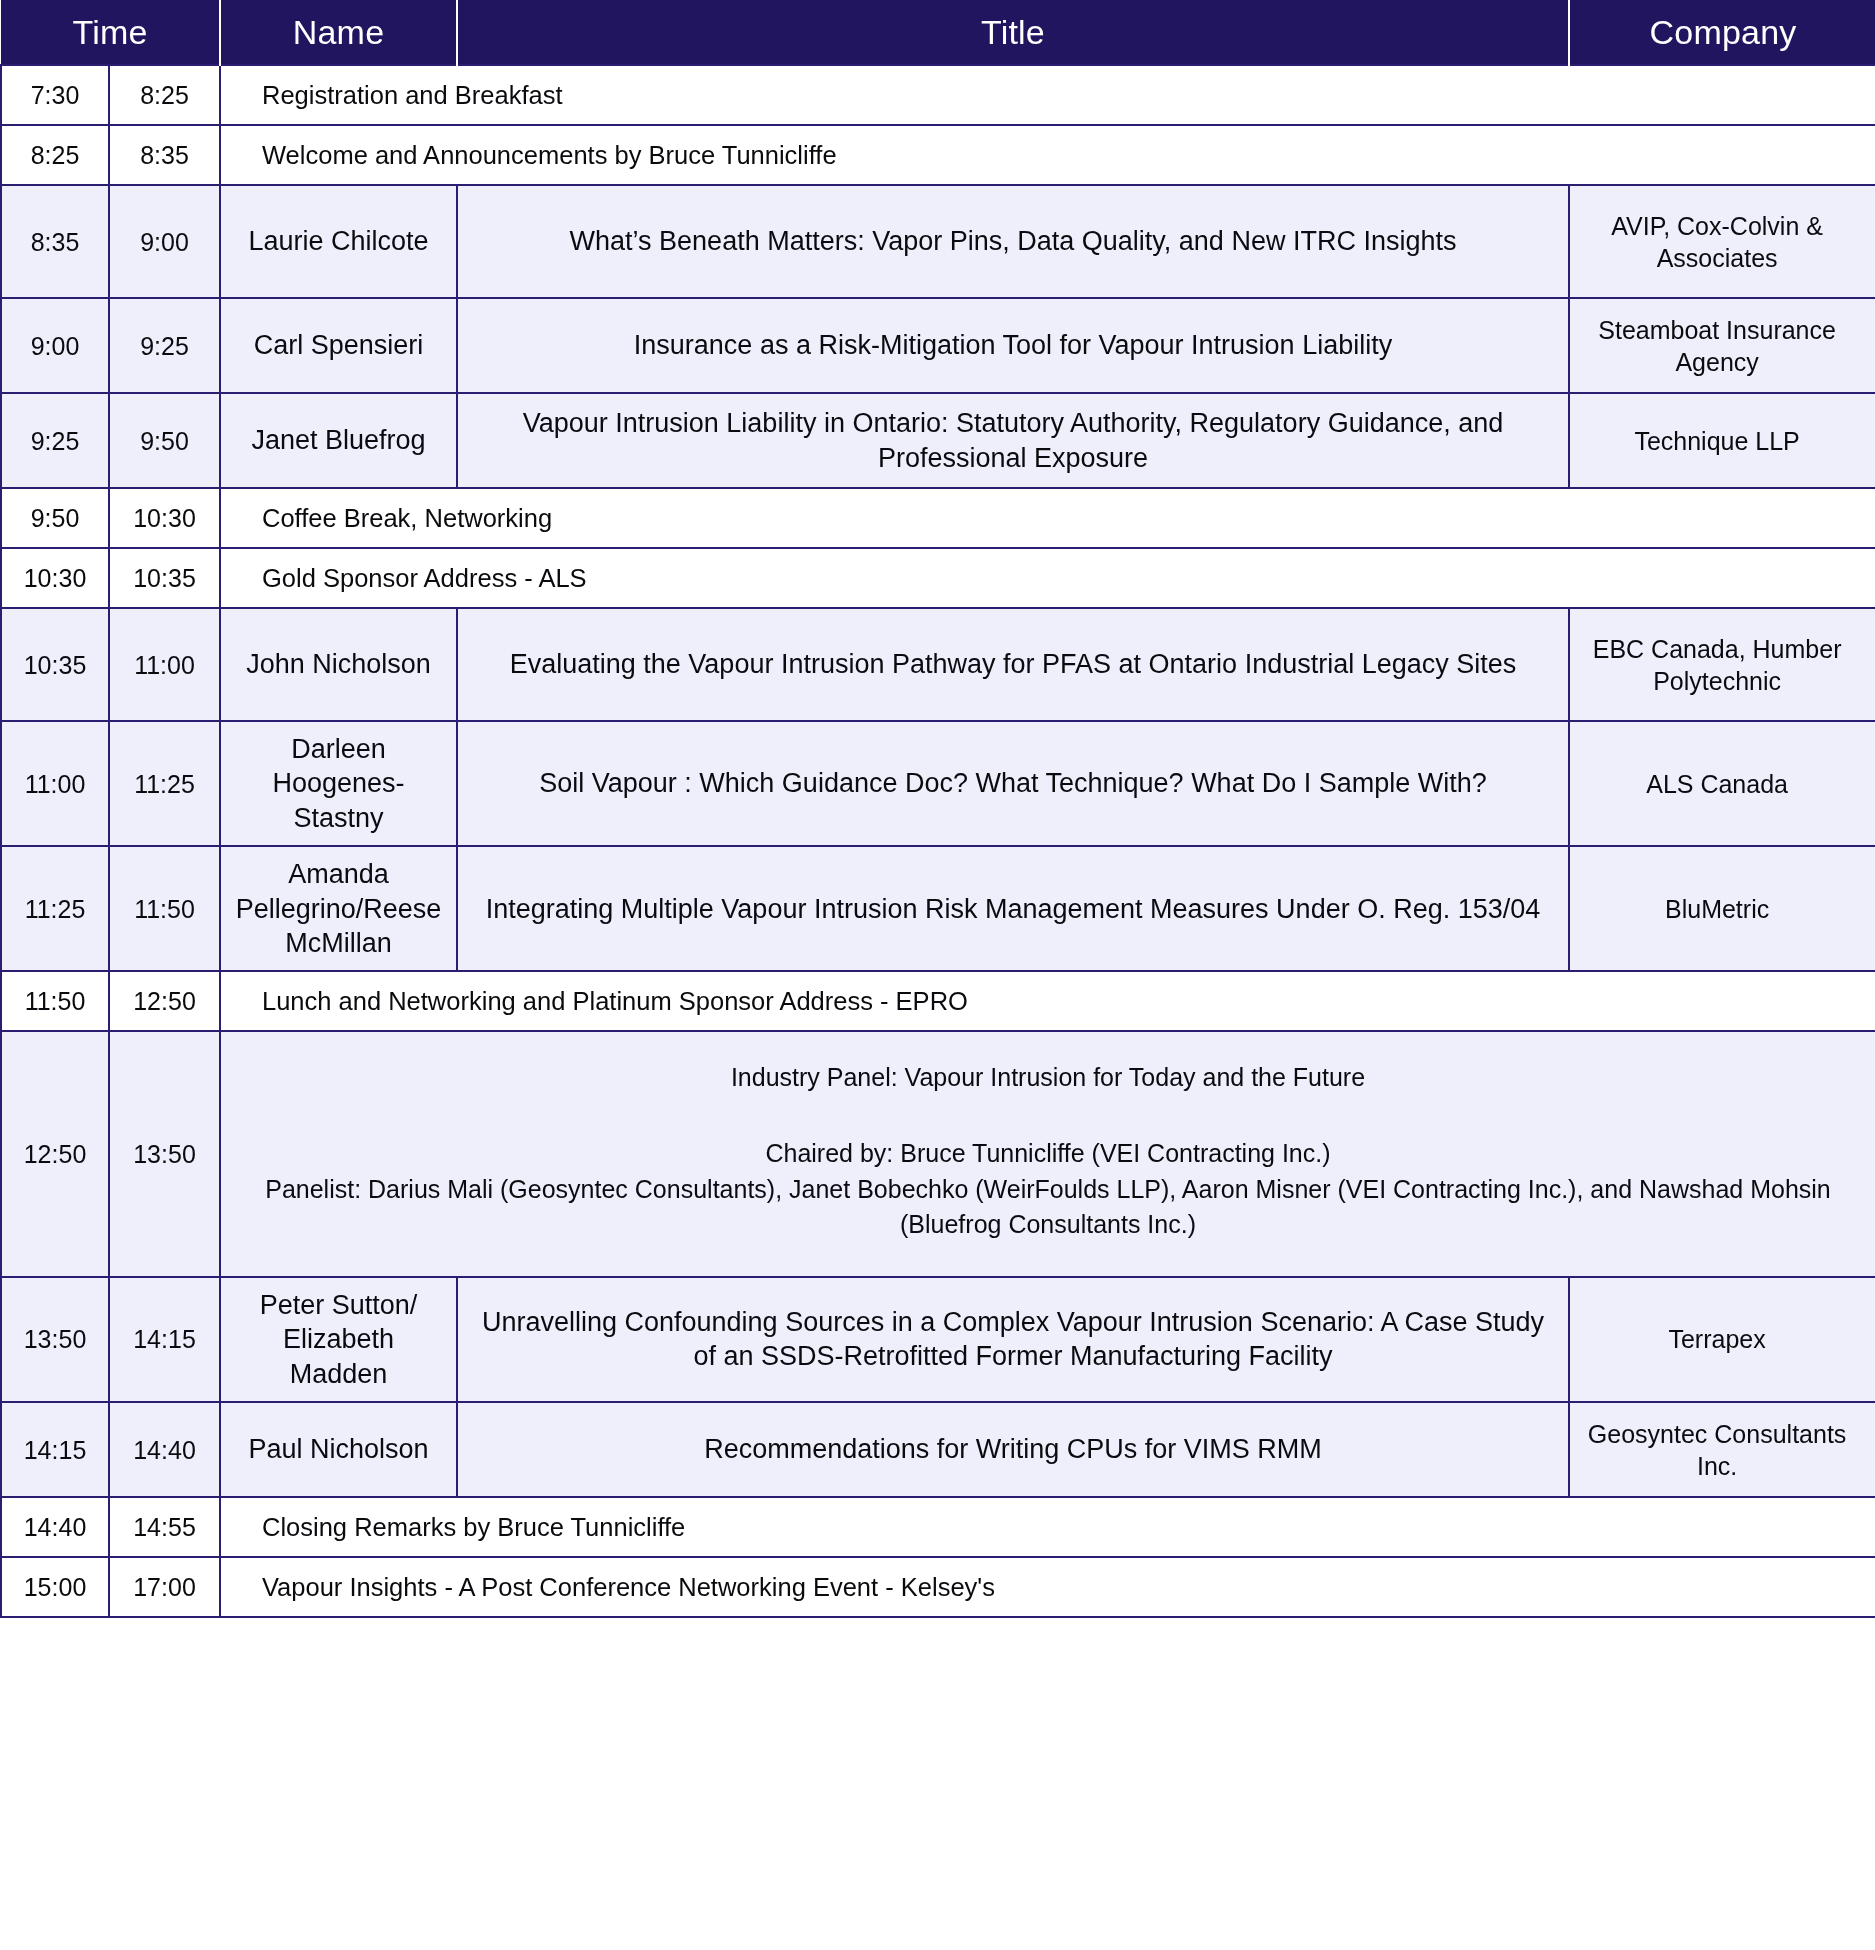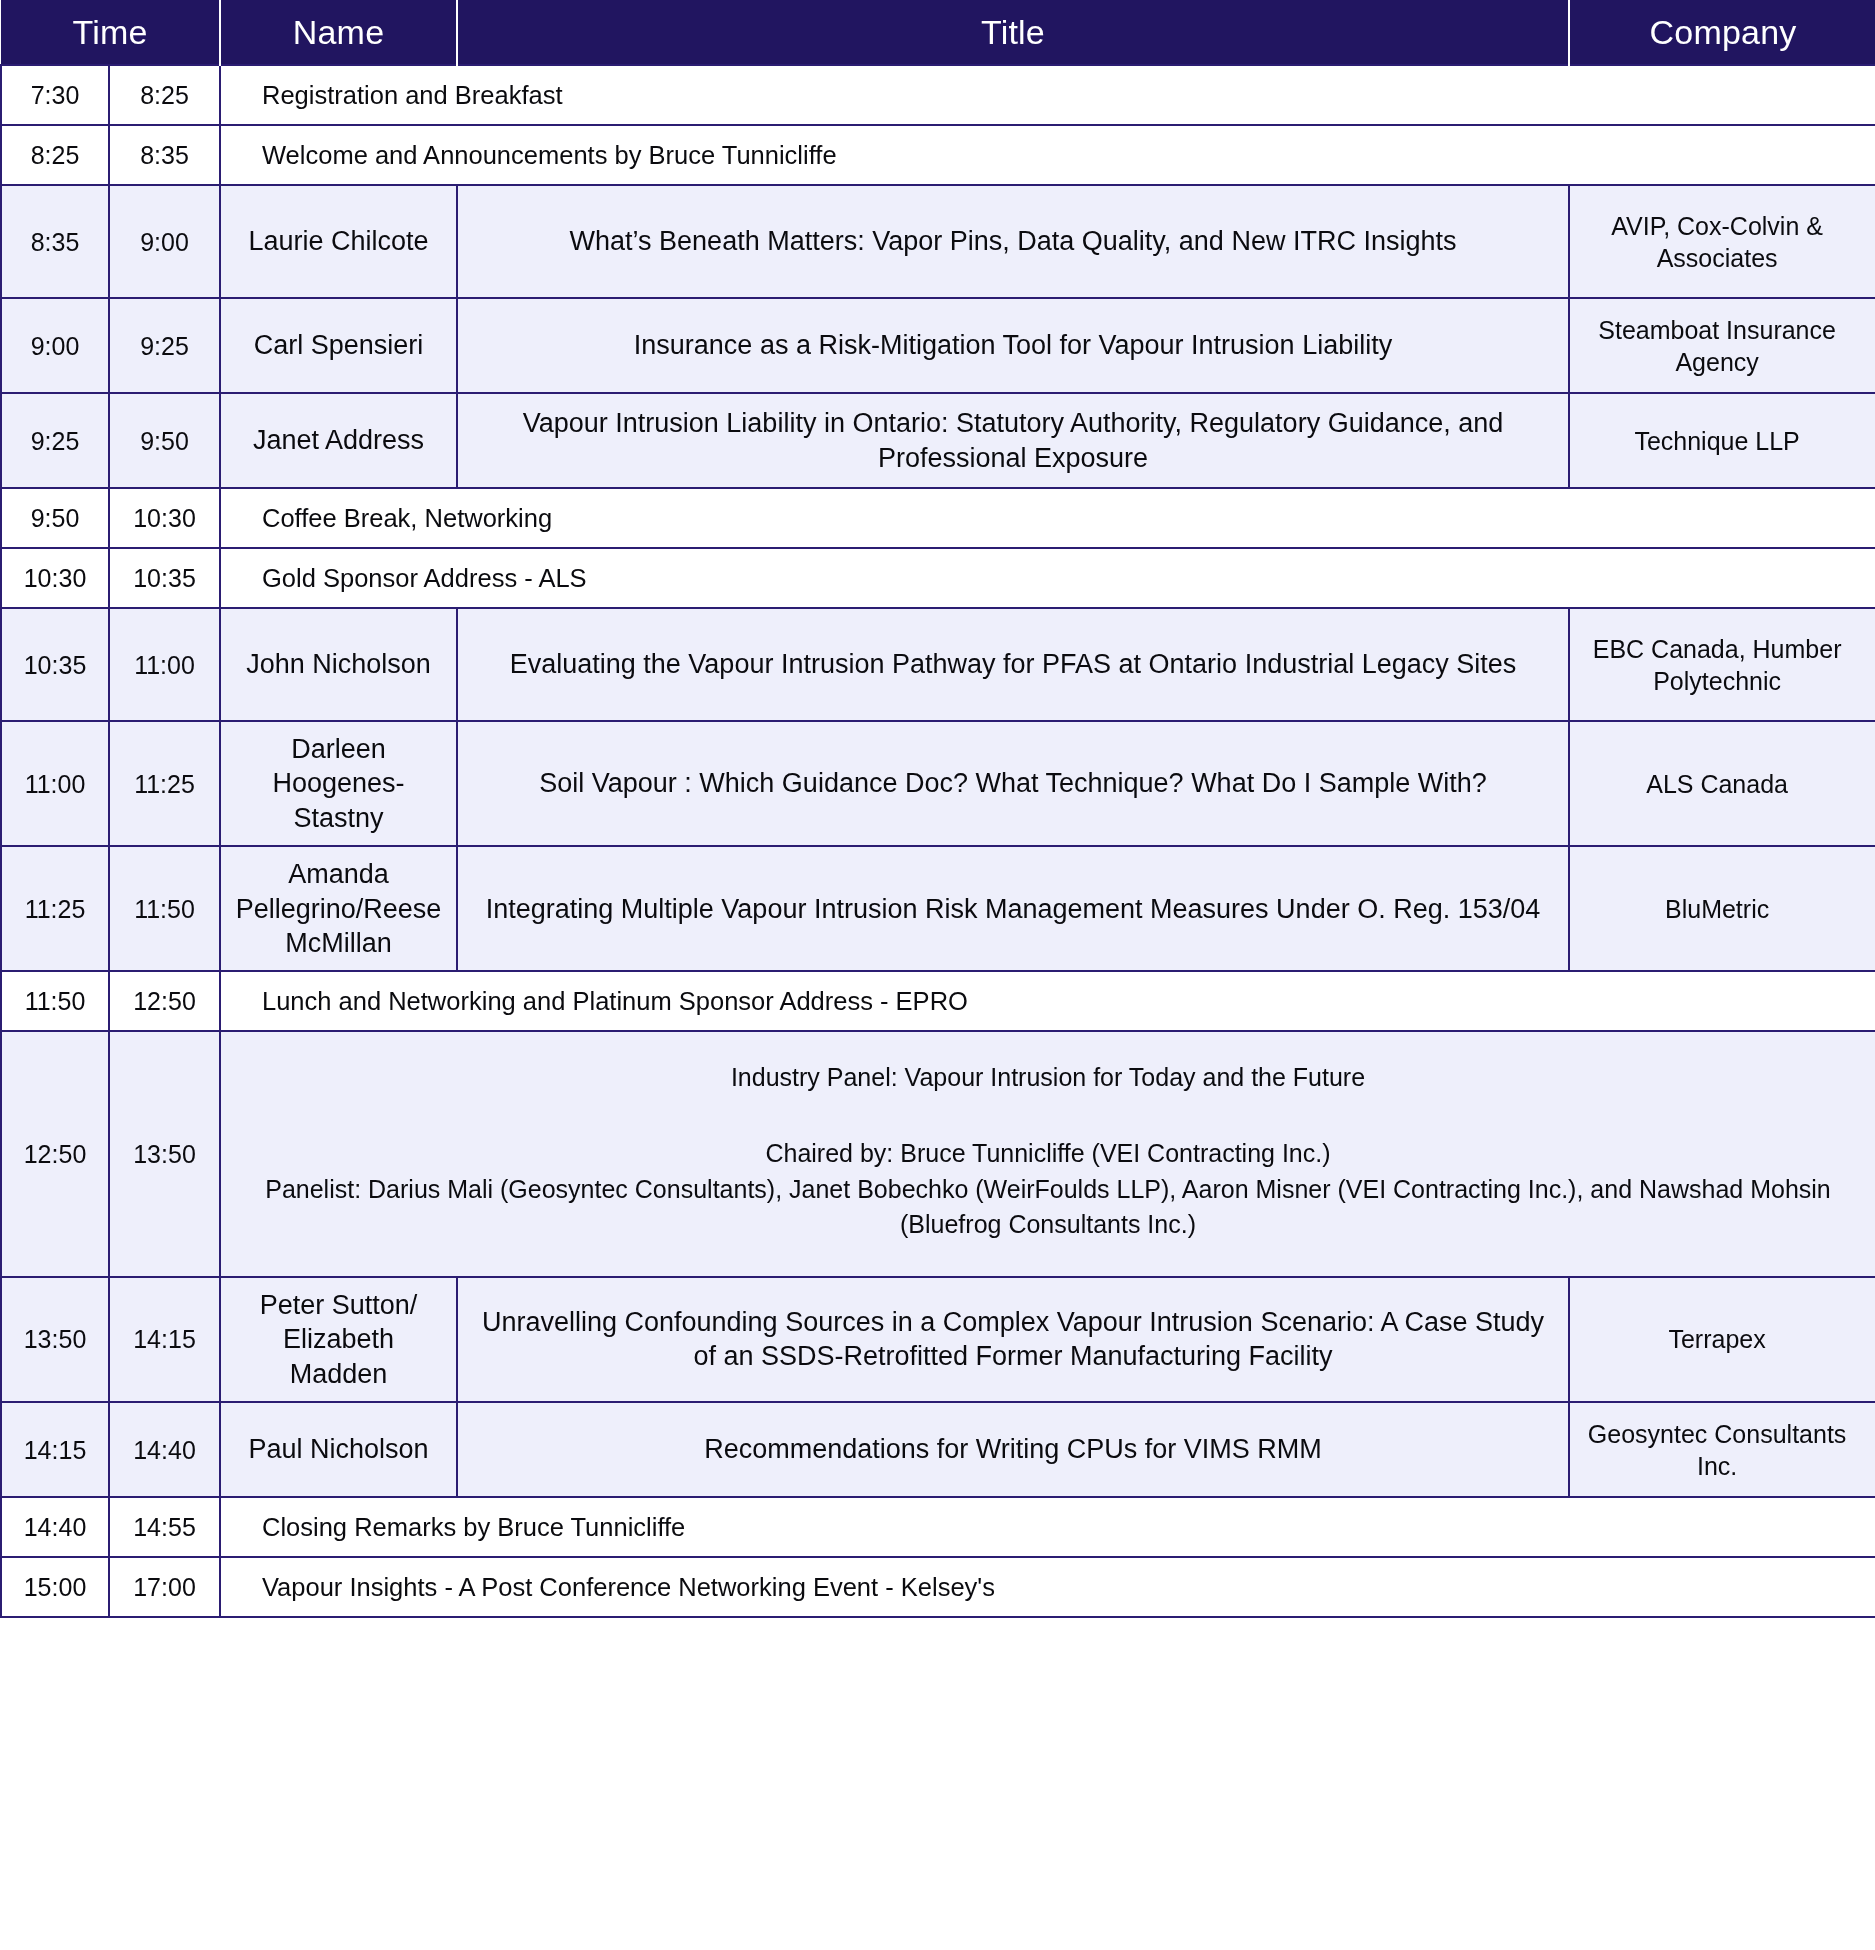--- a/index.html
+++ b/index.html
@@ -143,21 +143,21 @@
       <tr class="row-tint h-tall">
         <td class="cell-time">9:00</td>
         <td class="cell-time">9:25</td>
         <td class="cell-name">Carl Spensieri</td>
         <td class="cell-title">Insurance as a Risk-Mitigation Tool for Vapour Intrusion Liability</td>
         <td class="cell-company">Steamboat Insurance Agency</td>
       </tr>
       <tr class="row-tint h-tall">
         <td class="cell-time">9:25</td>
         <td class="cell-time">9:50</td>
-        <td class="cell-name">Janet Address</td>
+        <td class="cell-name">Janet Bluefrog</td>
         <td class="cell-title">Vapour Intrusion Liability in Ontario: Statutory Authority, Regulatory Guidance, and Professional Exposure</td>
         <td class="cell-company">Technique LLP</td>
       </tr>
       <tr class="row-white h-std">
         <td class="cell-time">9:50</td>
         <td class="cell-time">10:30</td>
         <td class="cell-span" colspan="3">Coffee Break, Networking</td>
       </tr>
       <tr class="row-white h-std">
         <td class="cell-time">10:30</td>

